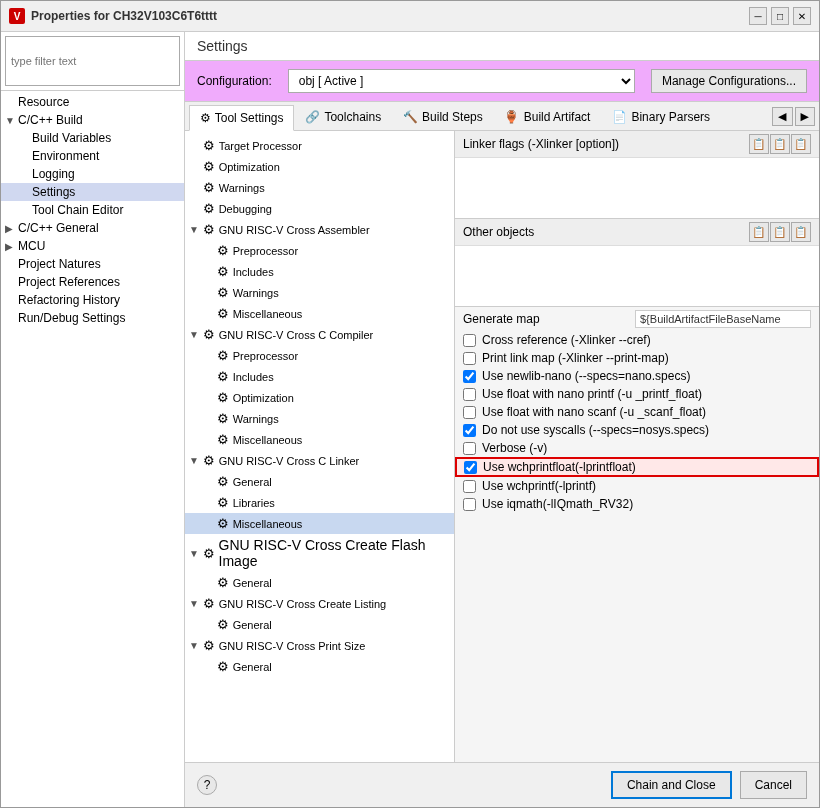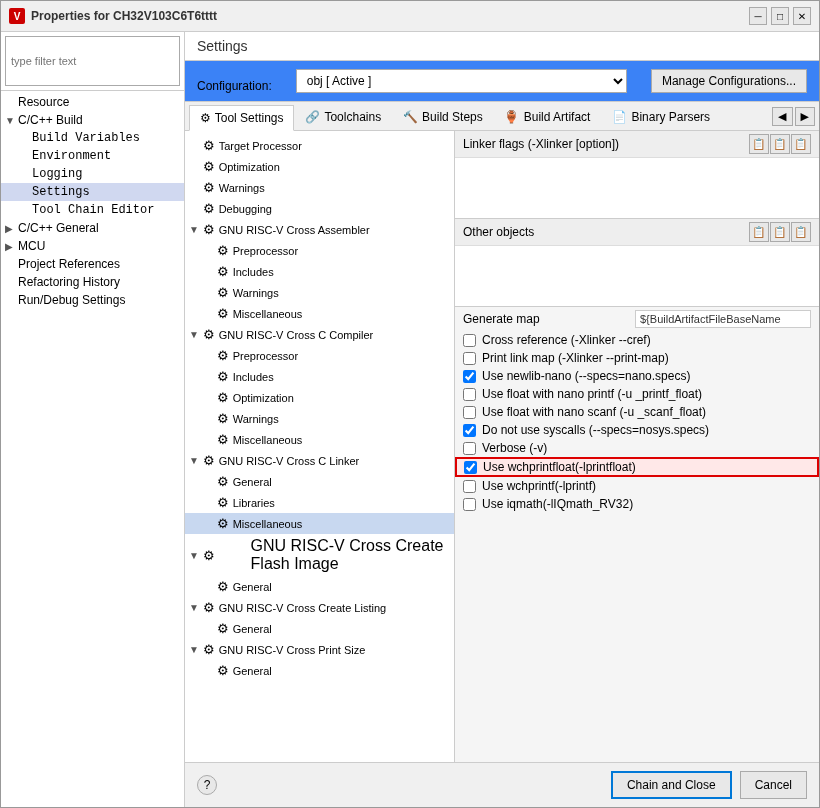--- a/index.html
+++ b/index.html
@@ -17,30 +17,30 @@
     .main-content { display: flex; flex: 1; overflow: hidden; }
     
     
     .sidebar { width: 184px; background: #fff; border-right: 1px solid #ccc; display: flex; flex-direction: column; overflow: hidden; }
     .filter-box { padding: 4px; border-bottom: 1px solid #ccc; }
     .filter-input { width: 100%; padding: 18px 5px; border: 1px solid #aaa; font-size: 11px; color: #999; }
     .tree-area { flex: 1; overflow-y: auto; padding: 2px 0; }
     .tree-item { padding: 2px 4px 2px 8px; cursor: pointer; display: flex; align-items: center; gap: 3px; white-space: nowrap; font-size: 12px; }
     .tree-item.selected { background: #d0d8f0; }
     .tree-item.level-0 { padding-left: 4px; }
-    .tree-item.level-1 { padding-left: 18px; font-family: Liberation Mono, monospace; }
+    .tree-item.level-1 { padding-left: 18px; }
     .expand-icon { font-size: 10px; color: #555; width: 10px; }
     .item-label { font-size: 12px; }
     
     
     .right-panel { flex: 1; display: flex; flex-direction: column; background: #f5f5f5; }
     
     .settings-header { padding: 6px 12px; font-size: 14px; font-weight: normal; color: #333; border-bottom: 1px solid #ccc; background: #fff; }
     
-    .config-bar { padding: 8px 12px; display: flex; align-items: flex-end; gap: 24px; background: #3b82f6; border-bottom: 1px solid #ccc; }
+    .config-bar { padding: 8px 12px; display: flex; align-items: center; gap: 16px; background: #f0abfc; border-bottom: 1px solid #ccc; }
     .config-label { font-size: 12px; }
     .config-select { padding: 3px 6px; border: 1px solid #aaa; font-size: 12px; flex: 1; background: #fff; }
     .manage-btn { padding: 4px 10px; border: 1px solid #aaa; background: #e8e8e8; cursor: pointer; font-size: 12px; }
     
     
     .tabs-bar { display: flex; align-items: center; background: #f0f0f0; border-bottom: 1px solid #ccc; padding: 0 4px; }
     .tab { padding: 5px 10px; cursor: pointer; font-size: 12px; border: 1px solid transparent; margin-top: 2px; display: flex; align-items: center; gap: 4px; white-space: nowrap; }
     .tab.active { background: #fff; border: 1px solid #ccc; border-bottom: 1px solid #fff; margin-bottom: -1px; }
     .tab-icon { font-size: 12px; }
     .tab-nav { margin-left: auto; display: flex; gap: 2px; }
@@ -140,20 +140,24 @@
           <div class="tree-item level-0">
             <span class="expand-icon">▶</span>
             <span class="item-label">C/C++ General</span>
           </div>
           <div class="tree-item level-0">
             <span class="expand-icon">▶</span>
             <span class="item-label">MCU</span>
           </div>
           <div class="tree-item level-0">
             <span class="expand-icon">  </span>
+            <span class="item-label">Project Natures</span>
+          </div>
+          <div class="tree-item level-0">
+            <span class="expand-icon">  </span>
             <span class="item-label">Project References</span>
           </div>
           <div class="tree-item level-0">
             <span class="expand-icon">  </span>
             <span class="item-label">Refactoring History</span>
           </div>
           <div class="tree-item level-0">
             <span class="expand-icon">  </span>
             <span class="item-label">Run/Debug Settings</span>
           </div>
@@ -293,21 +297,21 @@
     <span style="font-size:11px;">Libraries</span>
   </div>
             <div class="tool-tree-item level-1 selected">
     <span class="expand-icon" style="font-size:10px;width:10px;"></span>
     <span style="font-size:13px;">⚙</span>
     <span style="font-size:11px;">Miscellaneous</span>
   </div>
             <div class="tool-tree-item level-0">
     <span class="expand-icon" style="font-size:10px;width:10px;">▼</span>
     <span style="font-size:13px;">⚙</span>
-    <span style="font-size:16px;margin-left:32px;">GNU RISC-V Cross Create Flash Image</span>
+    <span style="font-size:14px;">GNU RISC-V Cross Create Flash Image</span>
   </div>
             <div class="tool-tree-item level-1">
     <span class="expand-icon" style="font-size:10px;width:10px;"></span>
     <span style="font-size:13px;">⚙</span>
     <span style="font-size:11px;">General</span>
   </div>
             <div class="tool-tree-item level-0">
     <span class="expand-icon" style="font-size:10px;width:10px;">▼</span>
     <span style="font-size:13px;">⚙</span>
     <span style="font-size:11px;">GNU RISC-V Cross Create Listing</span>

